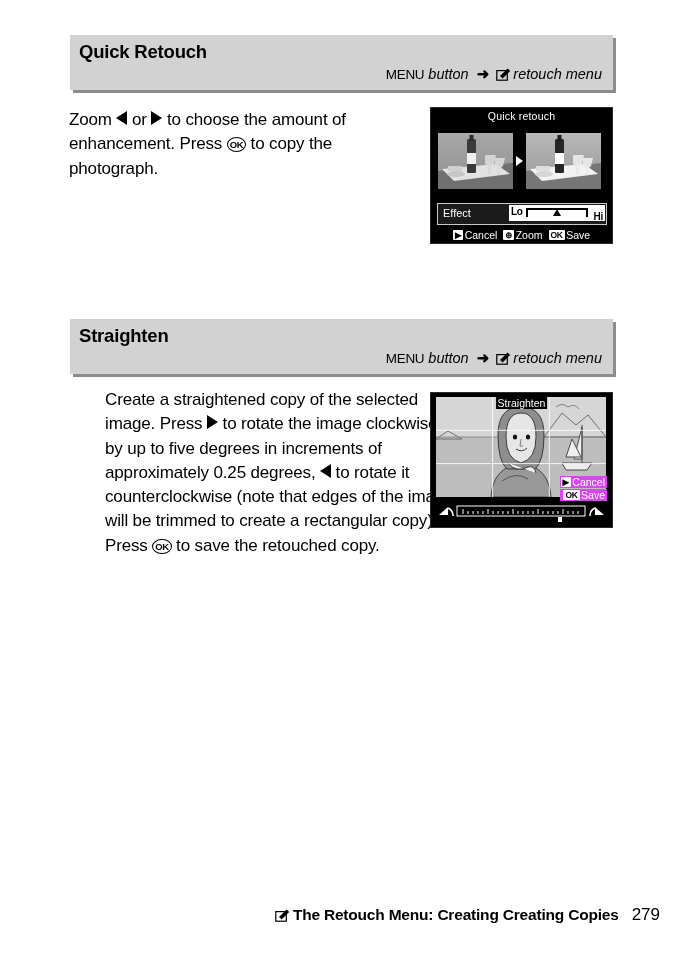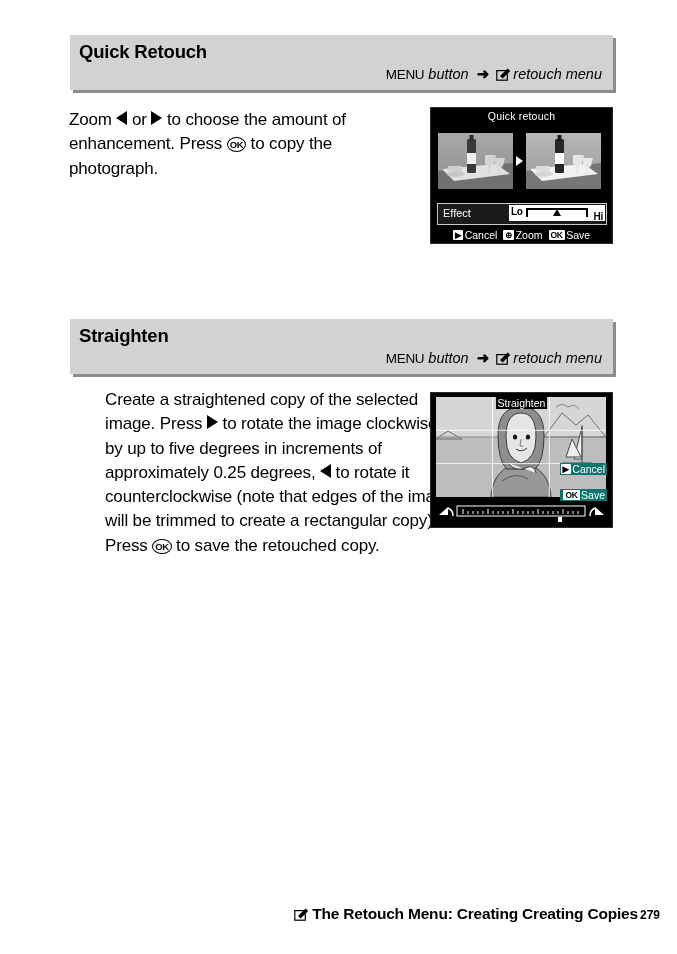--- a/index.html
+++ b/index.html
@@ -222,26 +222,26 @@
     z-index: 3;
   }
   .st-btns {
     position: absolute;
     right: 5px; bottom: 26px;
     text-align: right;
     z-index: 3;
   }
   .st-btn {
     color: #fff;
-    background: #0f766e;
+    background: #d946ef;
     font-size: 10.5px;
     white-space: nowrap;
     padding: 0 2px 0 1px;
     display: block;
-    margin-top: 14px;
+    margin-top: 1px;
   }
   .ruler-wrap {
     position: absolute;
     left: 4px; right: 4px; bottom: 2px;
     height: 22px;
   }
   .ruler-wrap svg { display:block; width:100%; height:100%; }
 
   
   .page-footer {
@@ -249,23 +249,23 @@
     left: 0; right: 17px;
     top: 905px;
     text-align: right;
     font-size: 15.5px;
     font-weight: bold;
     letter-spacing: -0.2px;
     font-stretch: condensed;
     white-space: nowrap;
   }
   .page-footer .fnum {
-    font-weight: bold;
-    font-size: 12px;
-    margin-left: 2px;
+    font-weight: normal;
+    font-size: 17px;
+    margin-left: 13px;
     letter-spacing: 0;
   }
   .page-footer .retouch-icon { vertical-align: -2px; margin-right: 3px; }
 </style>
 </head>
 <body>
 
 <div class="page">
 
   <div class="section-head" style="top:35px;">

